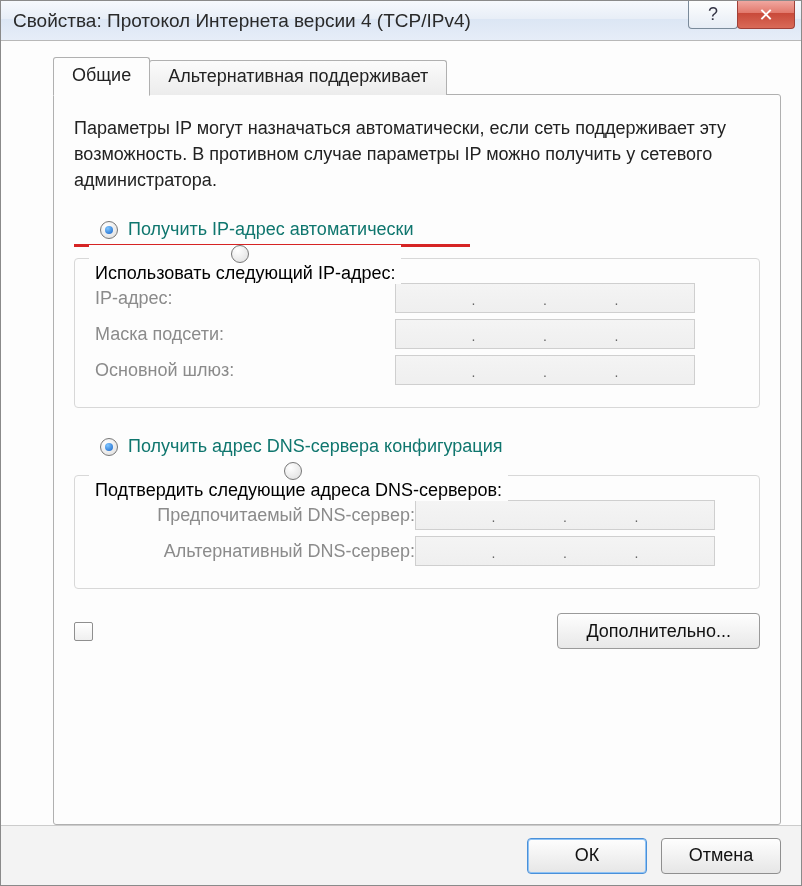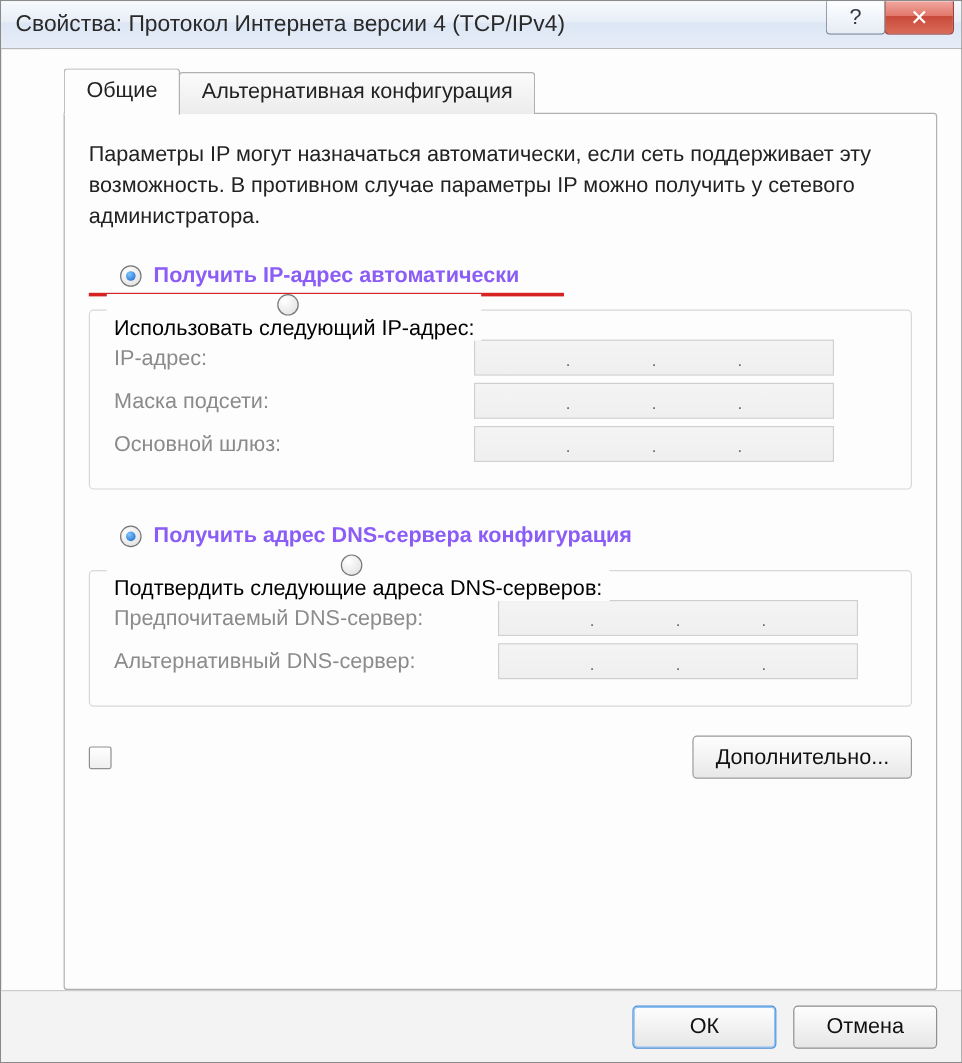--- a/index.html
+++ b/index.html
@@ -115,24 +115,23 @@
     font-size: 18px;
     line-height: 1.45;
     color: #222;
     margin-bottom: 24px;
   }
   
   .radio-row {
     display: flex;
     align-items: center;
     font-size: 18px;
-    color: #8b5cf6;
+    color: #0f766e;
     padding: 2px 0 4px 26px;
     position: relative;
-    font-weight: bold;
   }
   .radio-row.underlined::after {
     content: "";
     position: absolute;
     left: 0;
     right: 290px;
     bottom: -3px;
     height: 3px;
     background: #d62424;
   }
@@ -177,21 +176,21 @@
   .field-row {
     display: flex;
     align-items: center;
     margin: 6px 0;
   }
   .field-label {
     flex: 0 0 300px;
     color: #8b8b8b;
     font-size: 18px;
   }
-  .field-label.dns { flex-basis: 320px; }
+  .field-label.dns { flex-basis: 320px; text-align: right; }
   .ip-input {
     flex: 0 0 300px;
     height: 30px;
     border: 1px solid #cfcfcf;
     background: linear-gradient(to bottom, #f4f4f4, #efefef);
     display: flex;
     align-items: flex-end;
     justify-content: space-evenly;
     padding: 0 8px 4px 8px;
     color: #666;
@@ -213,21 +212,21 @@
     height: 19px;
     border: 1px solid #8f8f8f;
     background: linear-gradient(to bottom, #fff, #efefef);
     margin-right: 10px;
     border-radius: 2px;
     flex-shrink: 0;
   }
   .advanced-btn {
     margin-left: auto;
     height: 36px;
-    padding: 0 18px;
+    padding: 0 28px;
     border: 1px solid #9a9a9a;
     background: linear-gradient(to bottom, #fefefe, #e8e8e8);
     border-radius: 4px;
     font-size: 18px;
     color: #111;
     display: inline-flex;
     align-items: center;
     justify-content: center;
   }
   
@@ -276,21 +275,21 @@
     </div>
   </div>
 
   <div class="client">
 
     <div class="tabstrip">
       <div class="tab active">
         <span>Общие</span>
       </div>
       <div class="tab inactive">
-        <span>Альтернативная конфигурация</span>
+        <span>Альтернативная поддерживает</span>
       </div>
     </div>
 
     <div class="tabpanel">
 
       <div class="desc">Параметры IP могут назначаться автоматически, если сеть поддерживает эту возможность. В противном случае параметры IP можно получить у сетевого администратора.</div>
 
       <div class="radio-row underlined">
         <span class="radio checked"></span>
         <span>Получить IP-адрес автоматически</span>

